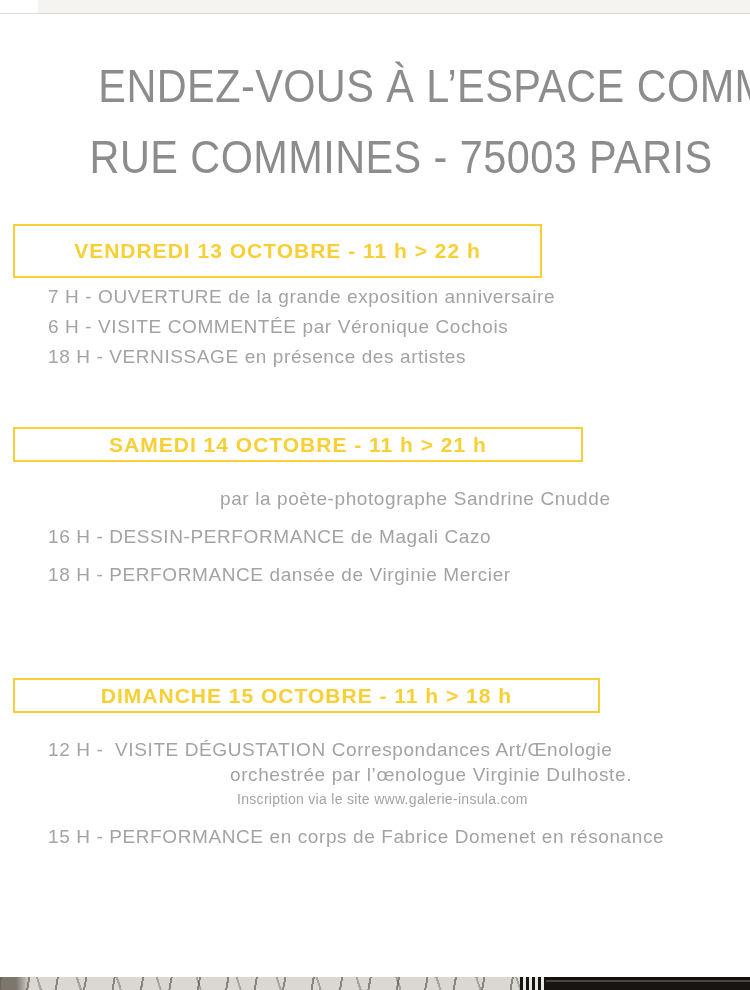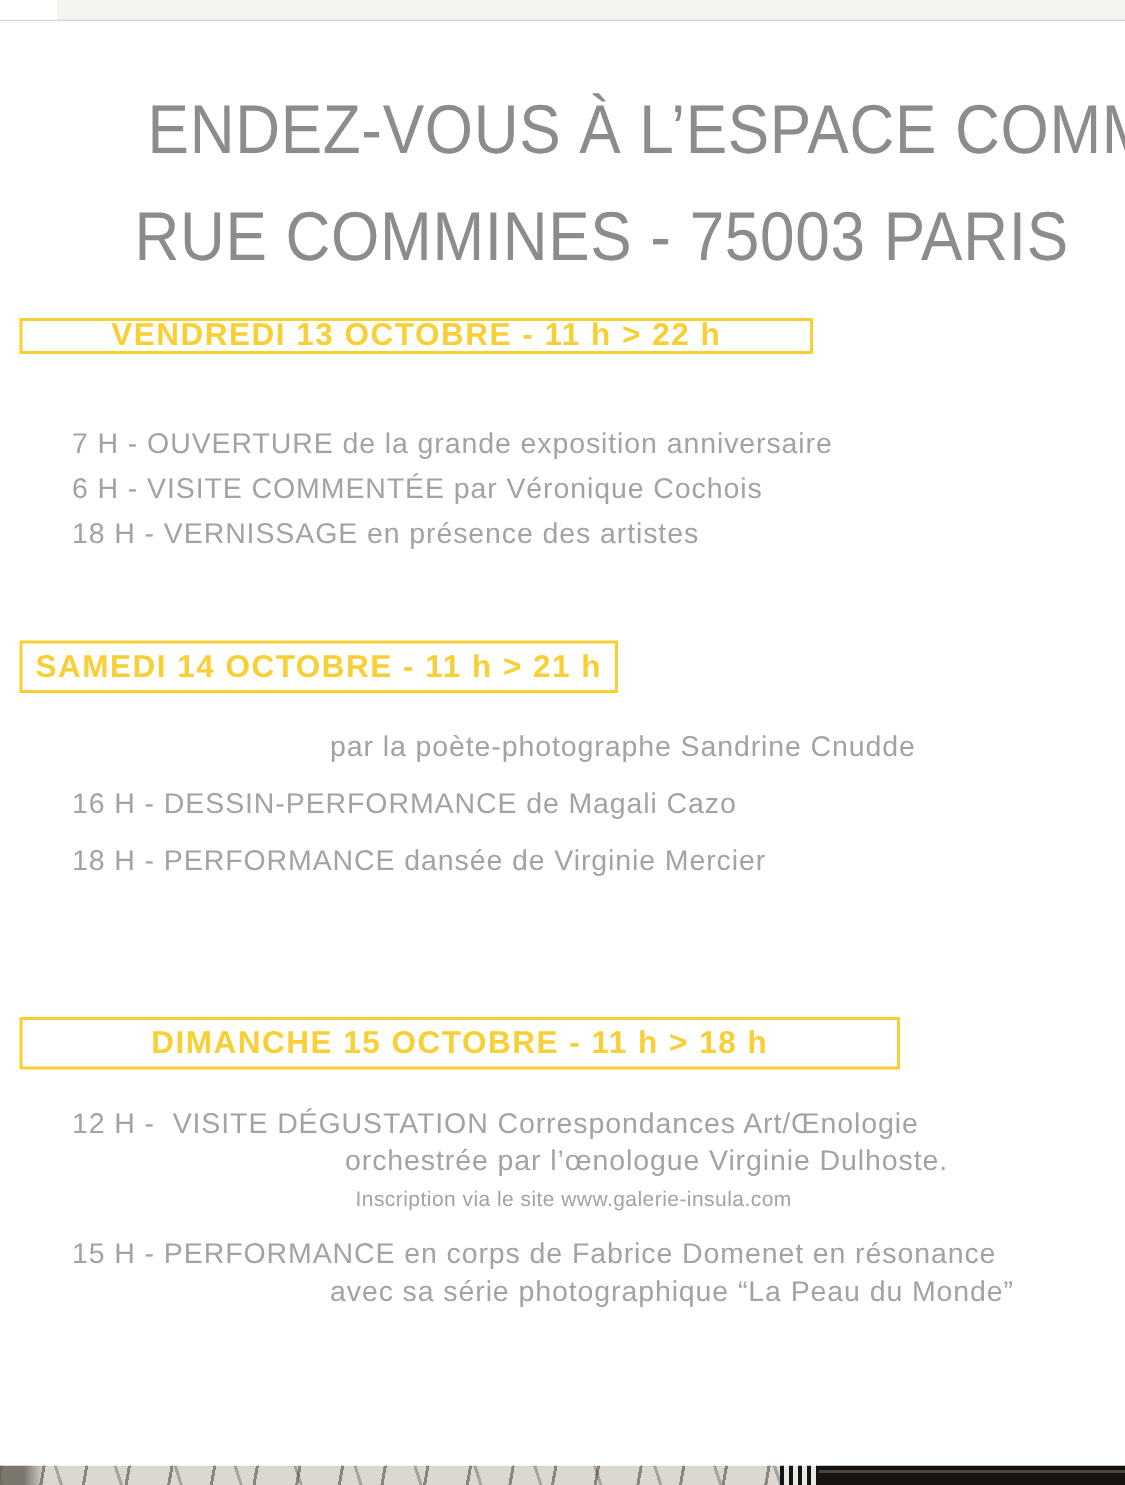--- a/index.html
+++ b/index.html
@@ -27,22 +27,22 @@
     color:var(--title-gray);font-size:46px;font-weight:400;line-height:1;}
   .title-line > span{display:inline-block;transform:scaleX(0.9);transform-origin:center;
     letter-spacing:0.5px;white-space:pre;}
   .title-l1{top:17px;}
   .title-l2{top:88px;}
 
   
   .day-box{position:absolute;left:13px;border:2px solid var(--accent-yellow);
     display:flex;align-items:center;justify-content:center;background:#fff;}
   .day-box span{color:var(--accent-yellow);font-weight:700;font-size:21px;letter-spacing:1px;white-space:pre;}
-  .box-1{top:212px;width:529px;height:24px;}
-  .box-2{top:427px;width:399px;height:35px;}
+  .box-1{top:224px;width:529px;height:54px;}
+  .box-2{top:427px;width:570px;height:35px;}
   .box-3{top:678px;width:587px;height:35px;}
 
   
   .events{position:absolute;left:48px;color:var(--body-gray);font-size:19px;letter-spacing:0.6px;}
   .list-1{top:282px;}
   .list-1 .line{line-height:30px;}
   .list-2{top:486px;}
   .list-3{top:737px;}
   .list-2 .line,.list-3 .line{line-height:25px;}
   .list-2 .event{margin-bottom:13px;}
@@ -114,21 +114,20 @@
     <span>DIMANCHE 15 OCTOBRE - 11 h &gt; 18 h</span>
   </div>
   <div class="events list-3">
     <div class="event">
       <div class="line">12 H -  VISITE DÉGUSTATION Correspondances Art/Œnologie</div>
       <div class="line wrap-b">orchestrée par l’œnologue Virginie Dulhoste.</div>
       <div class="line wrap-small">Inscription via le site www.galerie-insula.com</div>
     </div>
     <div class="event">
       <div class="line">15 H - PERFORMANCE en corps de Fabrice Domenet en résonance</div>
-      <div class="line wrap-a">avec sa série photographique “La Peau du Monde”</div>
     </div>
   </div>
 
   <div class="photo-strip">
     <div class="ps-light"></div>
     <div class="ps-barcode"></div>
     <div class="ps-dark"></div>
   </div>
 
 </div>

